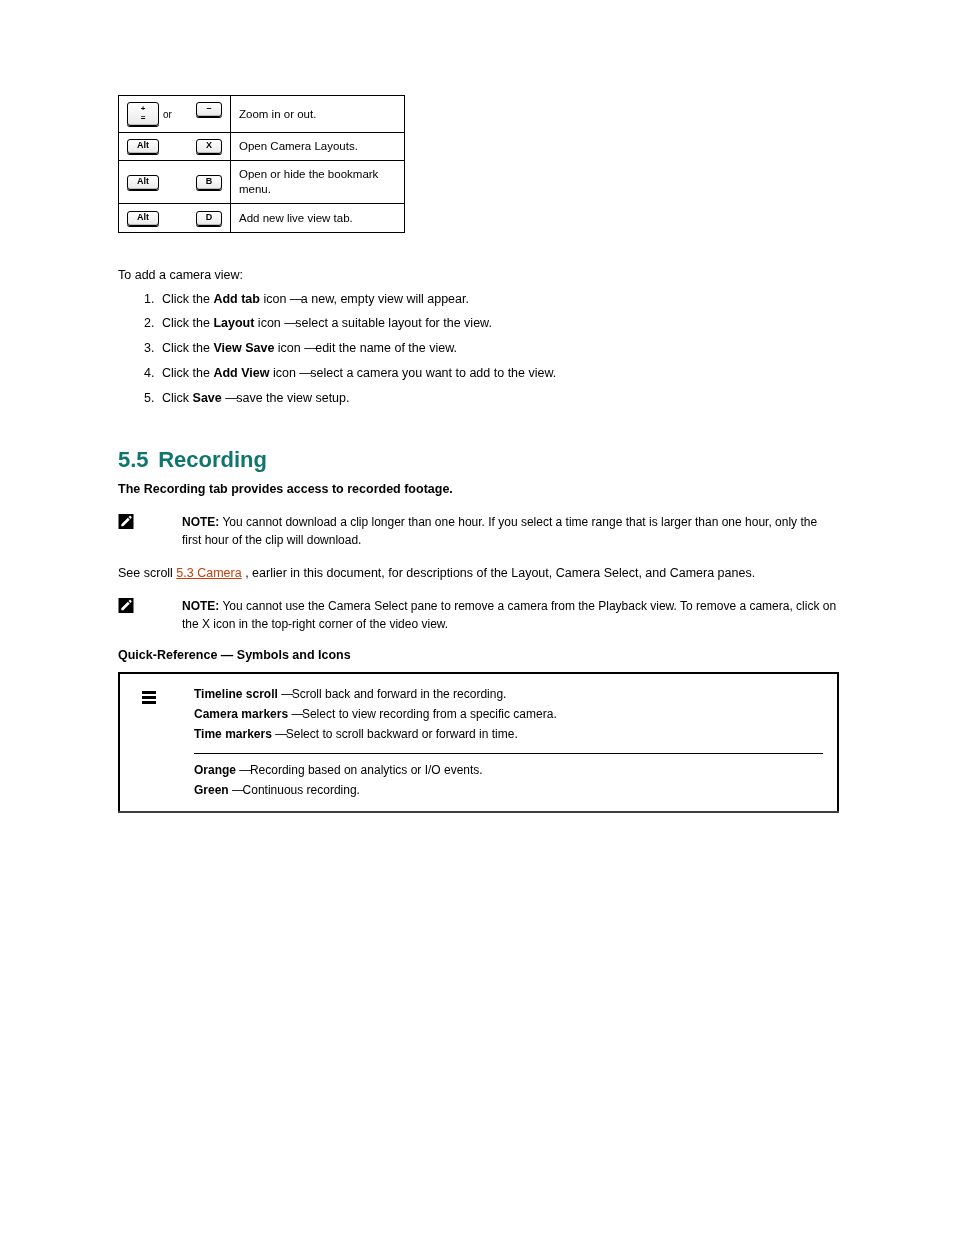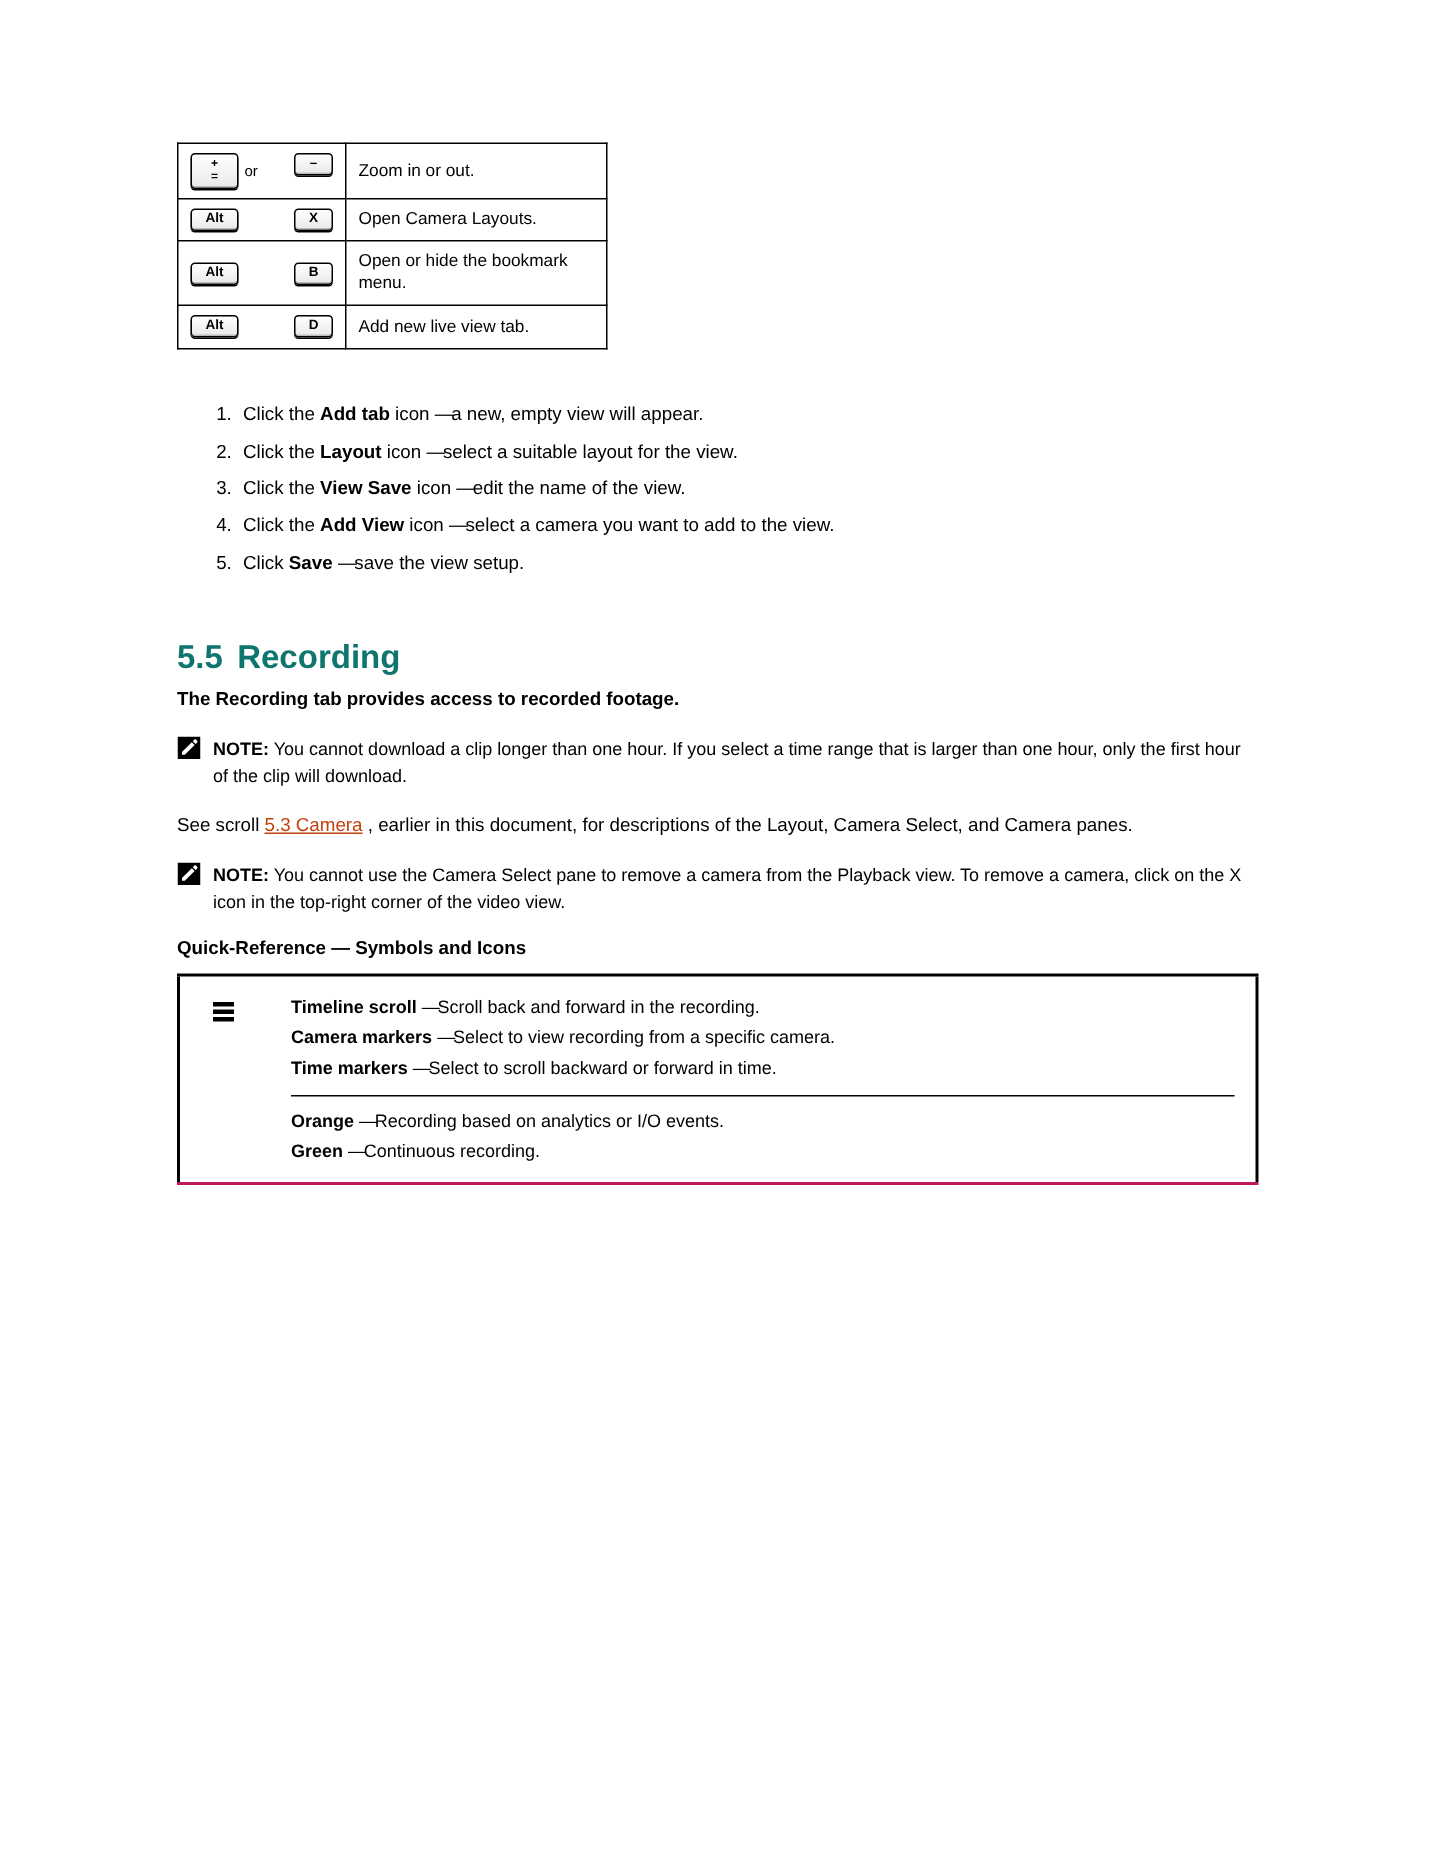--- a/index.html
+++ b/index.html
@@ -100,20 +100,21 @@
     font-weight: bold;
   }
 
   
   .note {
     display: flex;
     align-items: flex-start;
     margin: 8px 0 14px 0;
     font-size: 12px;
     line-height: 1.55;
+    gap: 40px;
   }
   .note .icon {
     flex: 0 0 16px;
     width: 15px;
     height: 15px;
     margin-right: 8px;
     margin-top: 1px;
   }
   .note .icon rect { fill: #000; }
   .note .icon path { fill: #fff; }
@@ -130,21 +131,21 @@
     margin-top: 10px;
   }
   .feat-table {
     border-collapse: collapse;
     width: 100%;
     border: 2px solid #000;
     font-size: 12px;
   }
   .feat-table td {
     border-top: 2px solid #000;
-    border-bottom: 2px solid #be185d;
+    border-bottom: 2px solid #404040;
     padding: 10px 14px;
     line-height: 1.7;
     vertical-align: top;
   }
   .feat-table td.icon-col {
     width: 32px;
     text-align: center;
     padding-top: 14px;
   }
   .feat-table td .title {
@@ -187,20 +188,21 @@
           <td>Open or hide the bookmark menu.</td>
         </tr>
         <tr>
           <td class="keys"><span class="kb-key wide">Alt</span><span class="right"><span class="kb-key">D</span></span></td>
           <td>Add new live view tab.</td>
         </tr>
       </tbody>
 </table>
 
 <div class="add-camera">
+  <p>To add a camera view:</p>
   <ol class="steps" id="steps-list">
         <li>Click the <b>Add tab</b> icon <span class="emdash">—</span> a new, empty view will appear.</li>
         <li>Click the <b>Layout</b> icon <span class="emdash">—</span> select a suitable layout for the view.</li>
         <li>Click the <b>View Save</b> icon <span class="emdash">—</span> edit the name of the view.</li>
         <li>Click the <b>Add View</b> icon <span class="emdash">—</span> select a camera you want to add to the view.</li>
         <li>Click <b>Save</b> <span class="emdash">—</span> save the view setup.</li>
       </ol>
 </div>
 
 <h1 class="sec">

